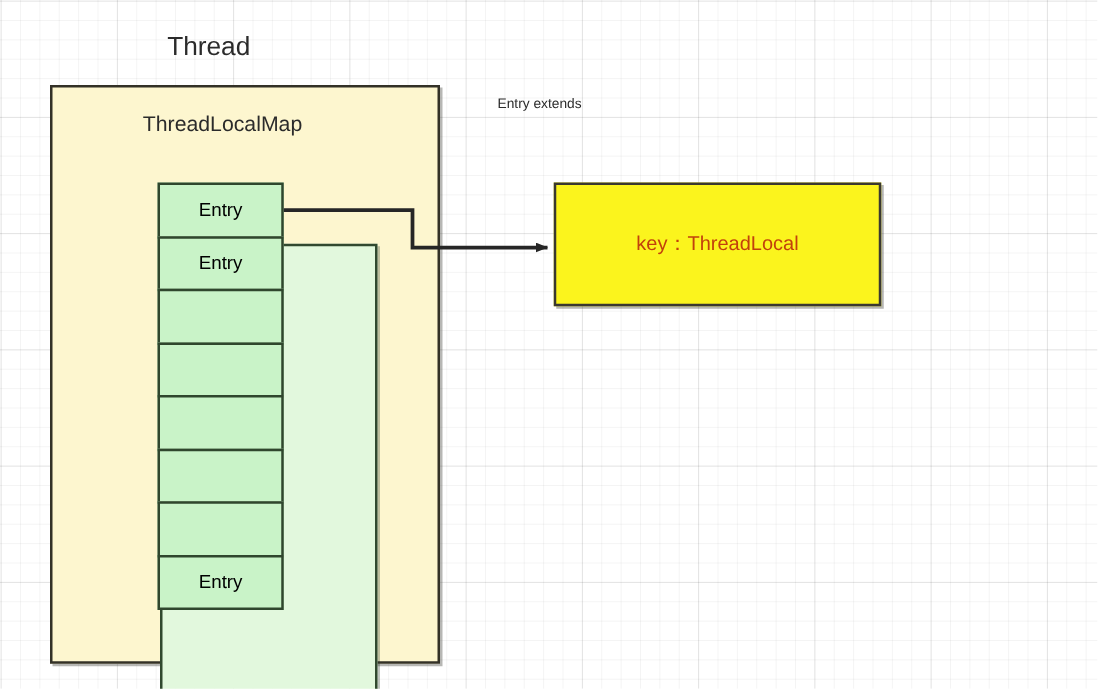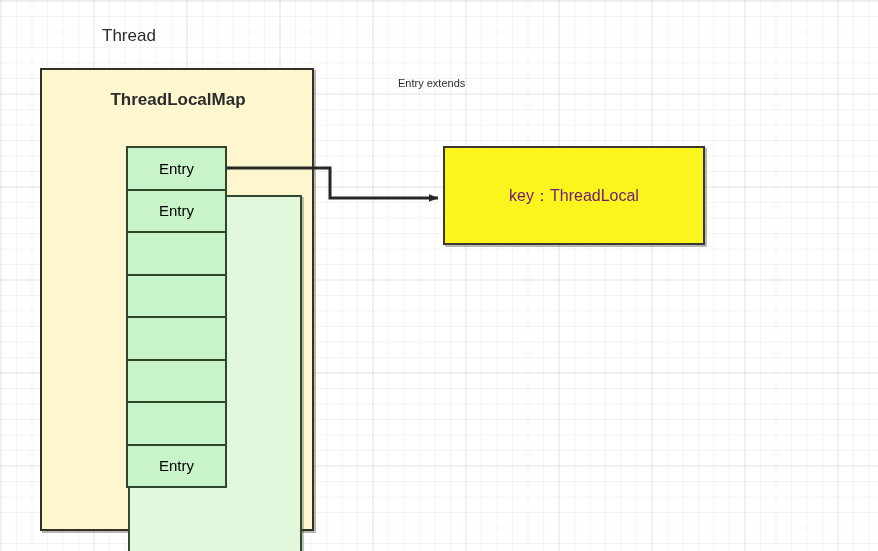--- a/index.html
+++ b/index.html
@@ -31,37 +31,37 @@
       93px 93px;
     background-position: 0.5px 0.5px, 0.5px 0.5px, 0.5px 0.5px, 0.5px 0.5px;
   }
 
   
   .thread-label {
     position: absolute;
     left: 102px;
     top: 26px;
     width: 130px;
-    font-size: 17px;
+    text-align: center;
+    font-size: 21px;
     color: #2b2b2b;
     white-space: nowrap;
   }
 
   
   .thread-box {
     position: absolute;
     left: 40px;
     top: 68px;
-    width: 274px;
+    width: 312px;
     height: 463px;
     background: #fdf6cf;
     border: 2px solid #333127;
     box-sizing: border-box;
     box-shadow: 2px 2px 0 rgba(50,48,40,0.35);
-    font-weight: bold;
   }
 
   .tlm-label {
     position: absolute;
     left: 46px;
     top: 20px;
     width: 180px;
     text-align: center;
     font-size: 17px;
     color: #2b2b2b;
@@ -142,21 +142,21 @@
     background: #fbf41d;
     border: 2px solid #3a3830;
     box-sizing: border-box;
     box-shadow: 2px 2px 0 rgba(50,48,40,0.35);
     display: flex;
     flex-direction: column;
     align-items: center;
     justify-content: center;
     font-size: 16px;
     line-height: 1.45;
-    color: #701a75;
+    color: #c2410c;
   }
   .entry-detail .ln { display: block; white-space: nowrap; }
 </style>
 </head>
 <body>
 
 <div id="canvas">
 
   <div class="thread-label">Thread</div>
 

